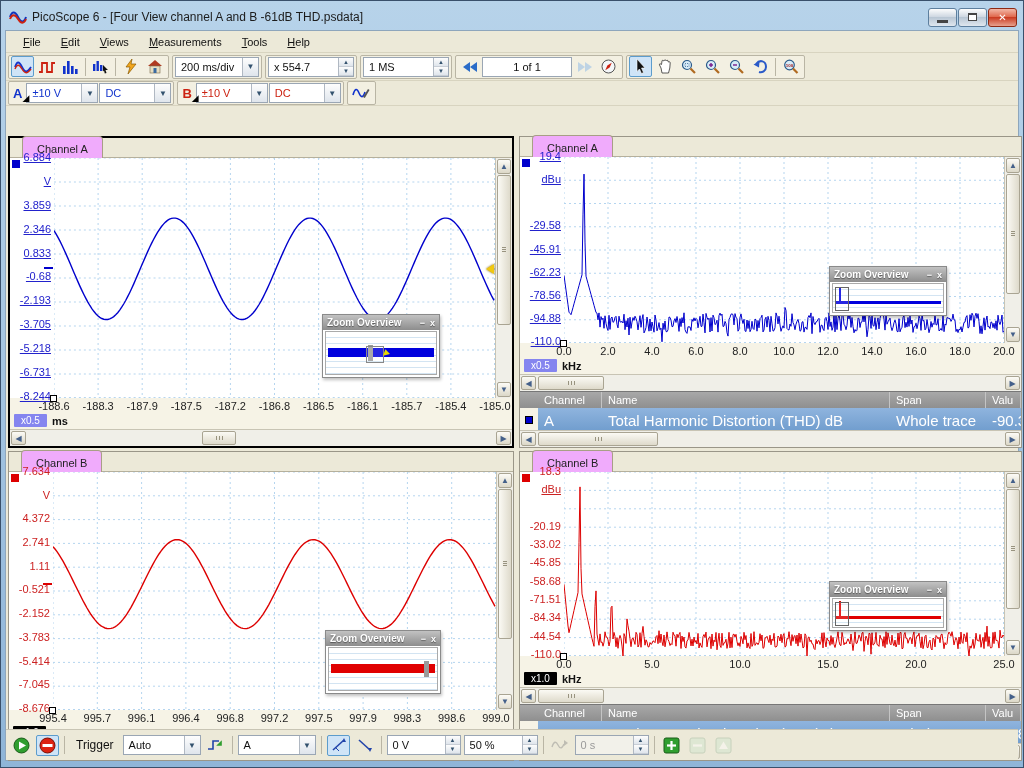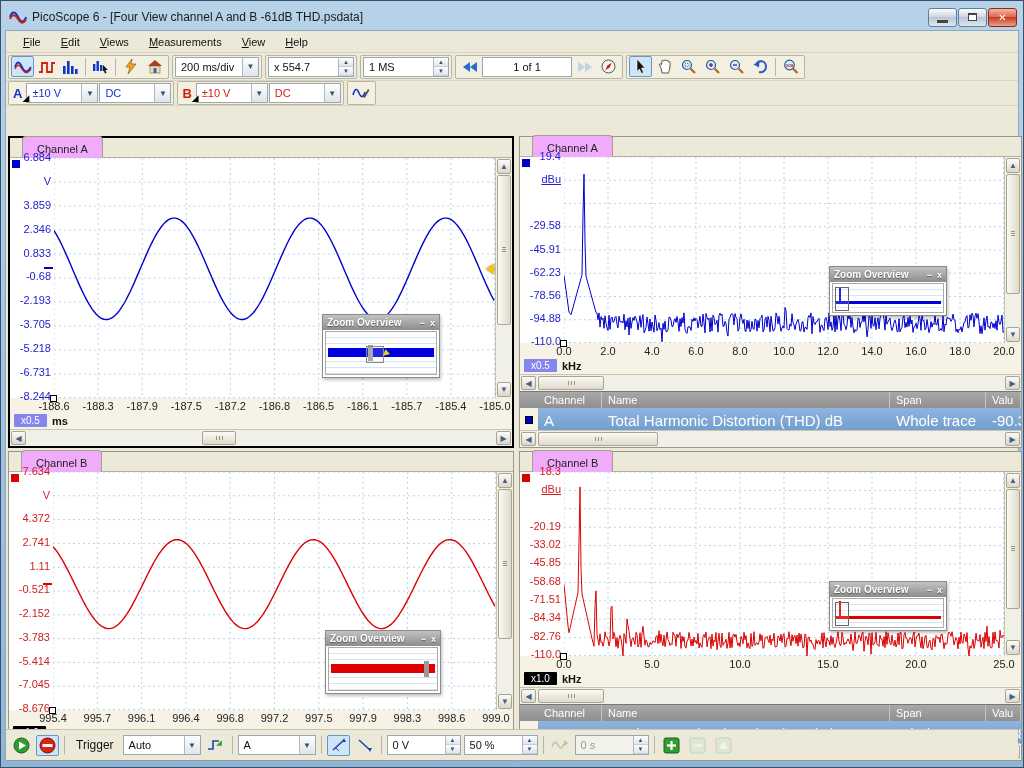--- a/index.html
+++ b/index.html
@@ -49,21 +49,21 @@
   
   .workspace { position:absolute; left:0; right:0; top:104px; bottom:31px; background:#ece9d8; }
   .panel { position:absolute; background:#f6f3e6; border:1px solid #9a9688; }
   .panel.active { border:2px solid #000; }
   .tabrow { height:20px; display:flex; align-items:flex-end; padding-left:12px; background:#ece9d8; border-bottom:1px solid #b5b09c; }
   .tab { padding:6px 14px 3px; background:#f0abfc; border:1px solid #a89f86; border-bottom:none; border-radius:4px 4px 0 0; color:#222; position:relative; top:1px;margin-top:12px; }
   .plotrow { position:relative; background:#fff; }
   .yaxis { position:absolute; left:0; top:0; bottom:0; width:44px; background:#fff; z-index:3; }
   .ylabs { position:absolute; left:0; right:3px; display:flex; flex-direction:column; justify-content:space-between; align-items:flex-end; }
   .ylabs span { height:11px; line-height:11px; }
-  .blue .ylabs span { color:#2222cc; } .red .ylabs span { color:#cc2222; }
+  .blue .ylabs span { color:#2222cc;text-decoration:underline; } .red .ylabs span { color:#cc2222; }
   .spec .ylabs span:nth-child(2) { text-decoration:underline; }
   .chsq { position:absolute; width:8px; height:8px; top:2px; left:2px; z-index:4; }
   .plotarea { position:absolute; left:44px; right:17px; top:0; bottom:0; background:#fff; }
   .plotarea svg { position:absolute; inset:0; width:100%; height:100%; }
   .gnd { position:absolute; left:34px; width:9px; height:2px; z-index:4; }
   .origin-sq { position:absolute; left:40px; width:7px; height:7px; border:1px solid #000; background:#fff; z-index:4; }
   .trig-marker { position:absolute; right:18px; width:0; height:0; border-top:5px solid transparent; border-bottom:5px solid transparent; border-right:8px solid #f0c810; filter:drop-shadow(0 0 1px #806000); z-index:4; }
 
   .vscroll { position:absolute; right:0; top:0; bottom:0; width:17px; background:#f0efe8; border-left:1px solid #c8c4b4; }
   .sb-btn { position:absolute; left:1px; right:1px; height:15px; background:linear-gradient(#fcfbf6,#dcd8c8); border:1px solid #a9a492; border-radius:2px; color:#44608a; font-size:8px; text-align:center; line-height:14px; }
@@ -132,21 +132,21 @@
     </div>
   </div>
 
   <div class="client">
 
     <div class="menubar">
       <span class="menu-item">File</span>
       <span class="menu-item">Edit</span>
       <span class="menu-item">Views</span>
       <span class="menu-item">Measurements</span>
-      <span class="menu-item">View</span>
+      <span class="menu-item">Tools</span>
       <span class="menu-item">Help</span>
     </div>
 
     <div class="toolbar">
       <div class="tgroup">
         <div class="tbtn sel">
           <svg class="ico" width="18" height="14" viewBox="0 0 18 14">
             <path d="M1 7 C3 1,5 1,8 7 C11 13,13 13,17 7" fill="none" stroke="#1133cc" stroke-width="1.8"></path>
             <path d="M1 9 C3 4,5 4,8 9 C11 14,13 14,17 9" fill="none" stroke="#cc2211" stroke-width="1.4"></path>
           </svg>
@@ -636,21 +636,21 @@
             <div class="ylabs" style="top:-6px; height:194px;text-align:right;">
                 <span>18.3</span>
                 <span>dBu</span>
                 <span></span>
                 <span>-20.19</span>
                 <span>-33.02</span>
                 <span>-45.85</span>
                 <span>-58.68</span>
                 <span>-71.51</span>
                 <span>-84.34</span>
-                <span>-82.76</span>
+                <span>-44.54</span>
                 <span>-110.0</span>
               </div>
           </div>
           <span class="chsq" style="background:#dd0000;"></span>
           <div class="plotarea">
             <svg viewBox="0 0 440 184" preserveAspectRatio="none">
                 <line x1="0" y1="0" x2="0" y2="184" stroke="#b5d5ef" stroke-width="1" stroke-dasharray="2,3"></line>
                 <line x1="44" y1="0" x2="44" y2="184" stroke="#b5d5ef" stroke-width="1" stroke-dasharray="2,3"></line>
                 <line x1="88" y1="0" x2="88" y2="184" stroke="#b5d5ef" stroke-width="1" stroke-dasharray="2,3"></line>
                 <line x1="132" y1="0" x2="132" y2="184" stroke="#b5d5ef" stroke-width="1" stroke-dasharray="2,3"></line>

